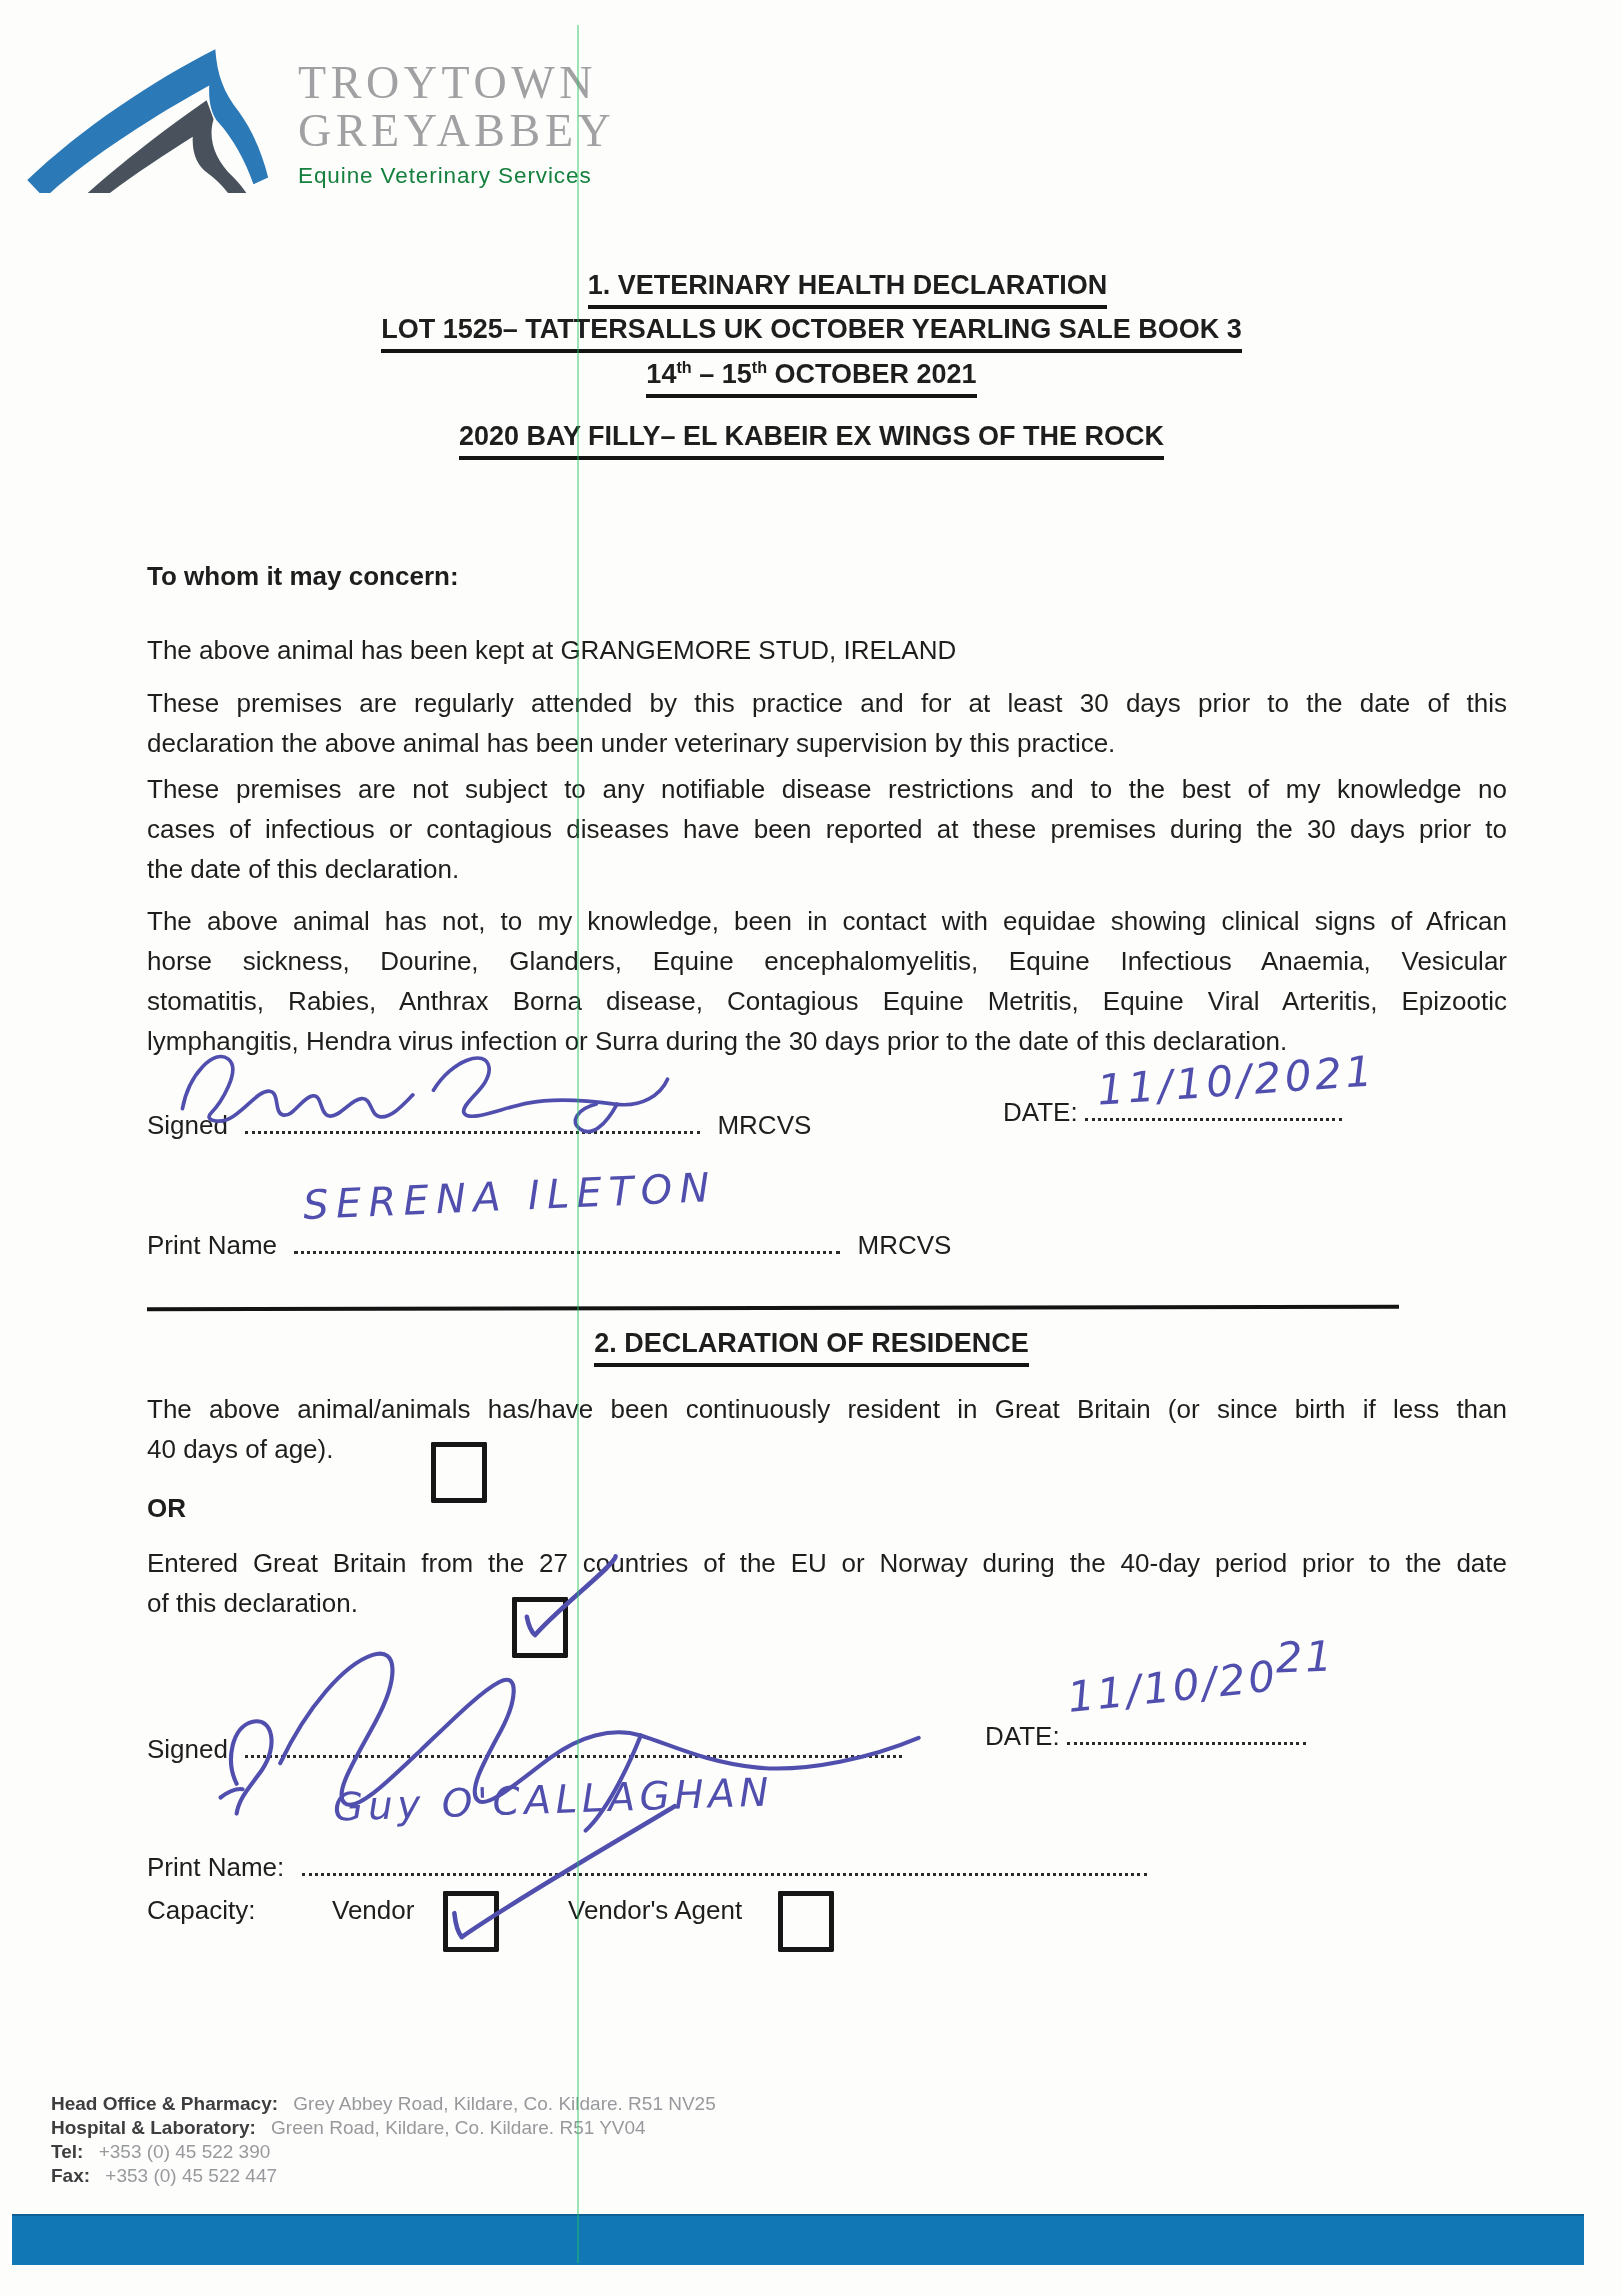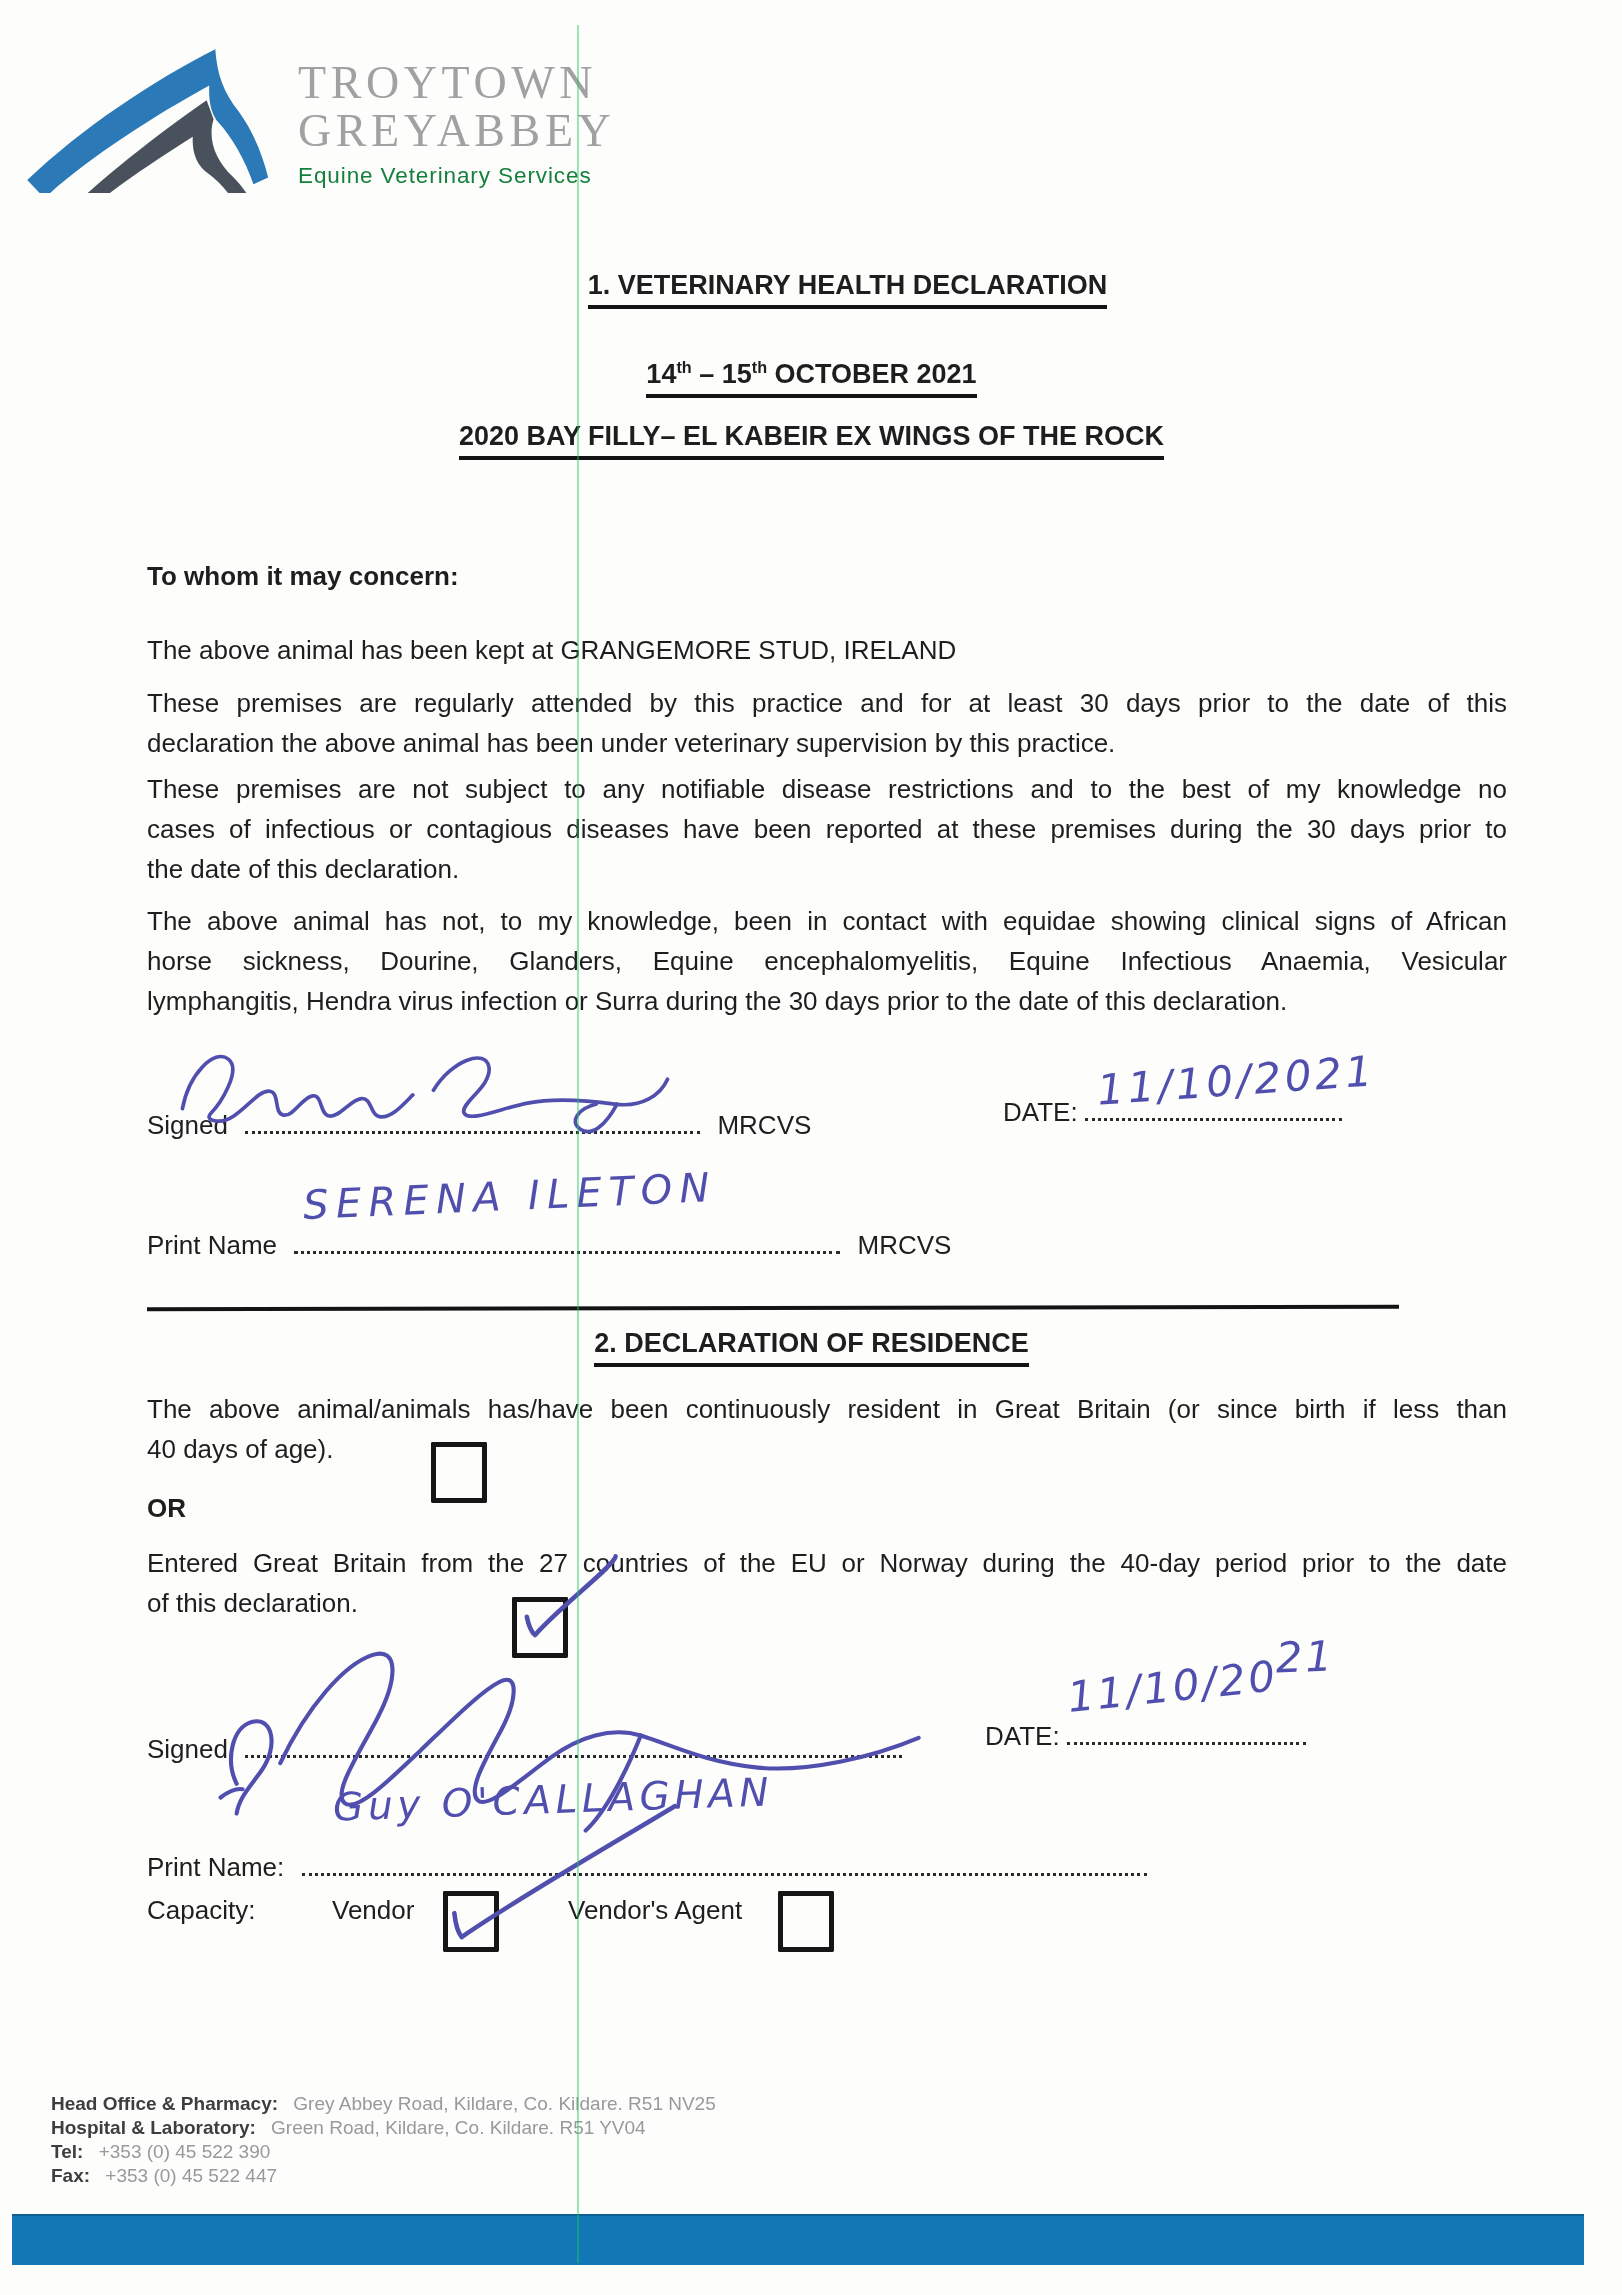--- a/index.html
+++ b/index.html
@@ -51,20 +51,23 @@
   </div>
   <div class="abs" style="left:298px;top:59px;">
     <div class="logo-line">TROYTOWN</div>
     <div class="logo-line">GREYABBEY</div>
     <div class="logo-tag" style="margin-top:10px;">Equine Veterinary Services</div>
   </div>
 
   <div class="abs tline" style="top:272px;margin-left:36px;">
     <span class="ul">1. VETERINARY HEALTH DECLARATION</span>
   </div>
+  <div class="abs tline" style="top:316px;">
+    <span class="ul">LOT 1525– TATTERSALLS UK OCTOBER YEARLING SALE BOOK 3</span>
+  </div>
   <div class="abs tline" style="top:359px;">
     <span class="ul"><span>14</span><sup class="th">th</sup><span> – 15</span><sup class="th">th</sup><span> OCTOBER 2021</span></span>
   </div>
   <div class="abs tline" style="top:423px;">
     <span class="ul">2020 BAY FILLY– EL KABEIR EX WINGS OF THE ROCK</span>
   </div>
 
   <div class="abs para bold" style="top:556px;">To whom it may concern:</div>
   <div class="abs para" style="top:630px;">The above animal has been kept at GRANGEMORE STUD, IRELAND</div>
 
@@ -75,20 +78,21 @@
 
   <div class="abs para" style="top:769px;">
     <div class="jline">These premises are not subject to any notifiable disease restrictions and to the best of my knowledge no</div>
     <div class="jline">cases of infectious or contagious diseases have been reported at these premises during the 30 days prior to</div>
     <div>the date of this declaration.</div>
   </div>
 
   <div class="abs para" style="top:901px;">
     <div class="jline">The above animal has not, to my knowledge, been in contact with equidae showing clinical signs of African</div>
     <div class="jline">horse sickness, Dourine, Glanders, Equine encephalomyelitis, Equine Infectious Anaemia, Vesicular</div>
+    <div class="jline">stomatitis, Rabies, Anthrax Borna disease, Contagious Equine Metritis, Equine Viral Arteritis, Epizootic</div>
     <div>lymphangitis, Hendra virus infection or Surra during the 30 days prior to the date of this declaration.</div>
   </div>
 
   <div class="abs row" style="left:147px;top:1094px;">
     <span>Signed</span>
     <span class="dots gap-l" style="width:455px;"></span>
     <span class="gap-l">MRCVS</span>
   </div>
   <div class="abs row" style="left:1003px;top:1094px;">
     <span>DATE:</span>

